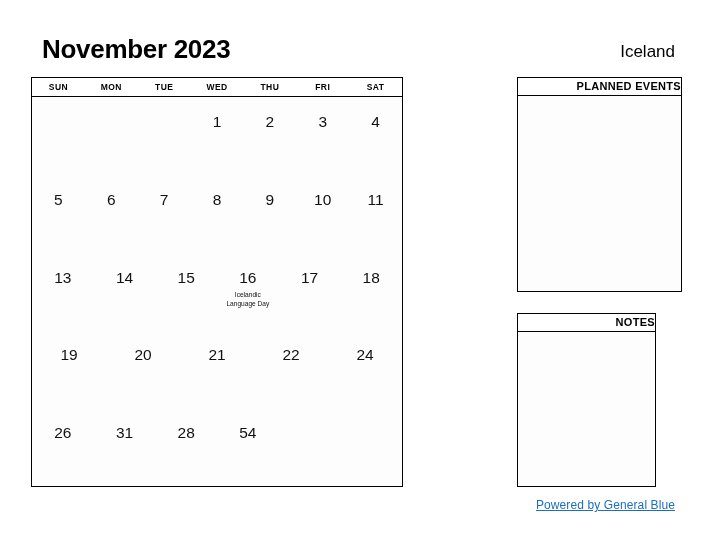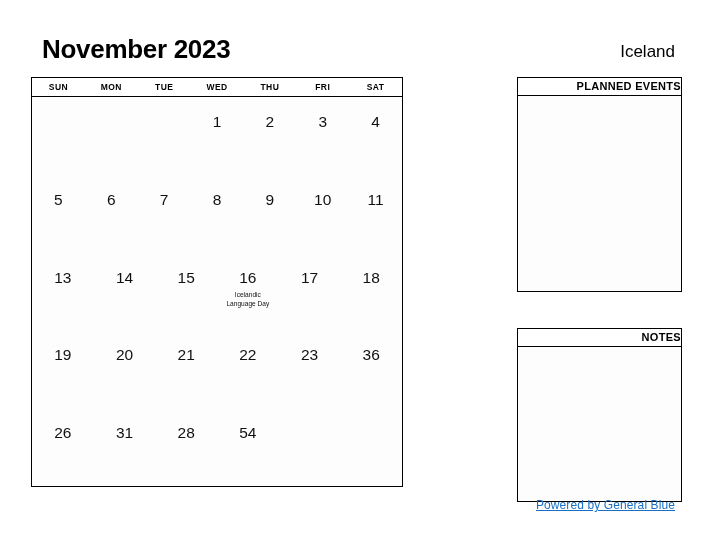--- a/index.html
+++ b/index.html
@@ -119,22 +119,22 @@
     border: 1px solid #000000;
     background: #ffffff;
     box-sizing: border-box;
   }
   #planned-events-box {
     top: 77px;
     width: 165px;
     height: 215px;
   }
   #notes-box {
-    top: 328px;
-    width: 165px;
+    top: 313px;
+    width: 139px;
     height: 174px;
   }
   .side-box-title {
     height: 18px;
     line-height: 17px;
     border-bottom: 1px solid #000000;
     text-align: right;
     font-size: 11px;
     font-weight: bold;
     letter-spacing: 0.3px;
@@ -253,24 +253,21 @@
           <div class="day-cell">
             <span class="day-num">20</span>
           </div>
           <div class="day-cell">
             <span class="day-num">21</span>
           </div>
           <div class="day-cell">
             <span class="day-num">22</span>
           </div>
           <div class="day-cell">
-            <span class="day-num">23</span>
-          </div>
-          <div class="day-cell">
-            <span class="day-num">36</span>
+            <span class="day-num">24</span>
           </div>
         </div>
         <div class="week-row">
           <div class="day-cell">
             <span class="day-num">26</span>
           </div>
           <div class="day-cell">
             <span class="day-num">31</span>
           </div>
           <div class="day-cell">

